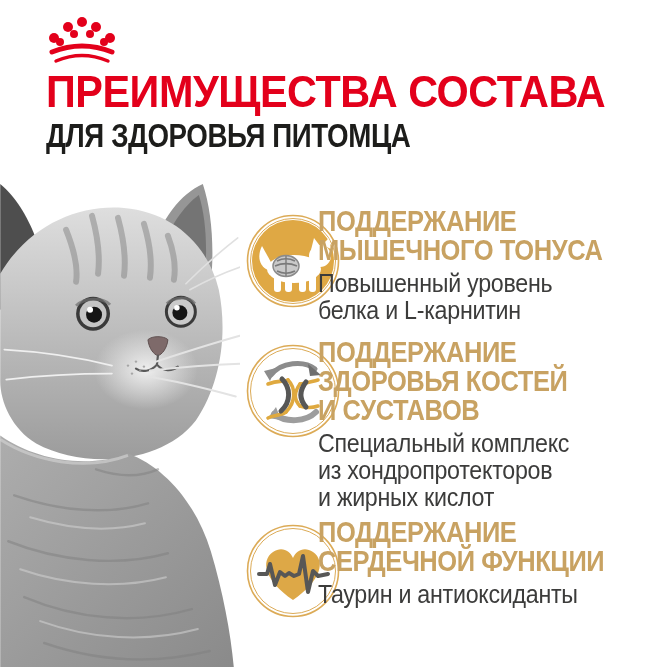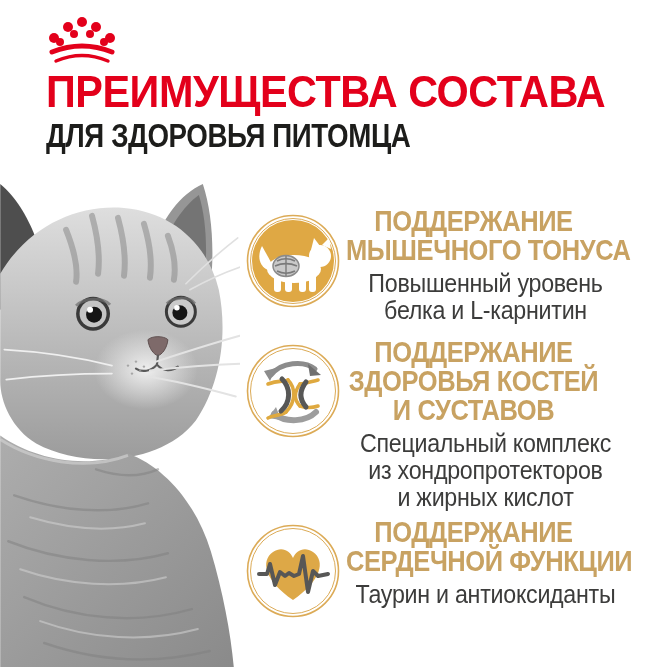--- a/index.html
+++ b/index.html
@@ -19,21 +19,21 @@
     font-size:33px;font-weight:600;color:#1D1D1B;letter-spacing:-0.5px;
     white-space:nowrap;transform:scaleX(0.84);transform-origin:left top;line-height:34px;
   }
   
   .cat{position:absolute;left:0;top:178px;width:240px;height:489px;}
   
   .benefit{position:absolute;left:246px;width:400px;}
   .b1{top:206px;} .b2{top:337px;} .b3{top:517px;}
   .b-icon{position:absolute;left:0;width:94px;height:94px;}
   .b1 .b-icon{top:8px;} .b2 .b-icon{top:7px;} .b3 .b-icon{top:7px;}
-  .b-text{margin-left:100px;text-align:center;}
+  .b-text{margin-left:72px;}
   .benefit-heading{
     color:#C8A262;font-weight:700;font-size:30px;line-height:29px;letter-spacing:-0.5px;
     transform:scaleX(0.85);transform-origin:left top;
   }
   .benefit-heading .line{display:block;white-space:nowrap;}
   .benefit-body{
     margin-top:6px;color:#3C3C3B;font-size:25px;line-height:27px;letter-spacing:-0.3px;
     transform:scaleX(0.93);transform-origin:left top;
   }
   .benefit-body .line{display:block;white-space:nowrap;}

